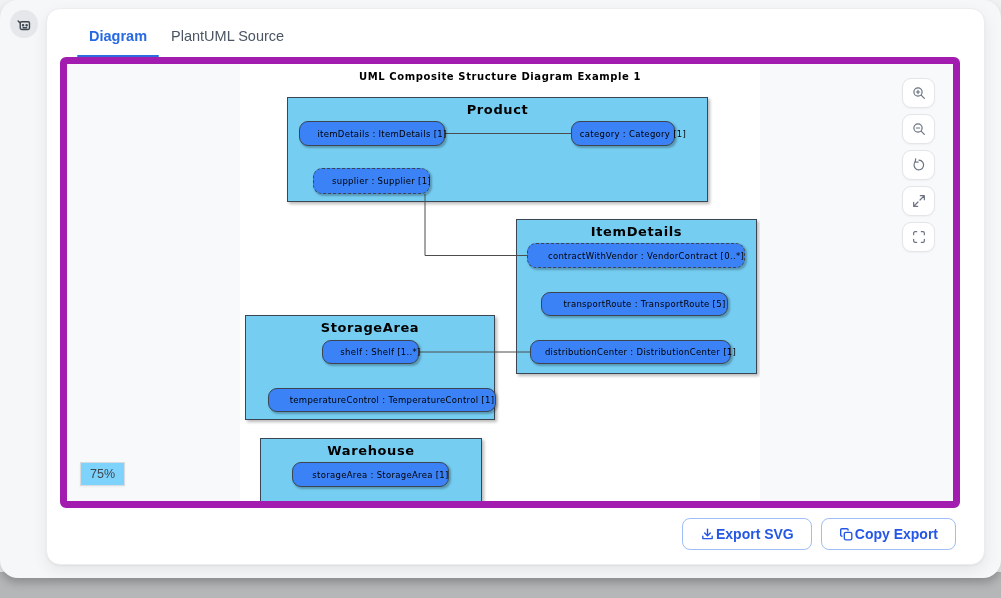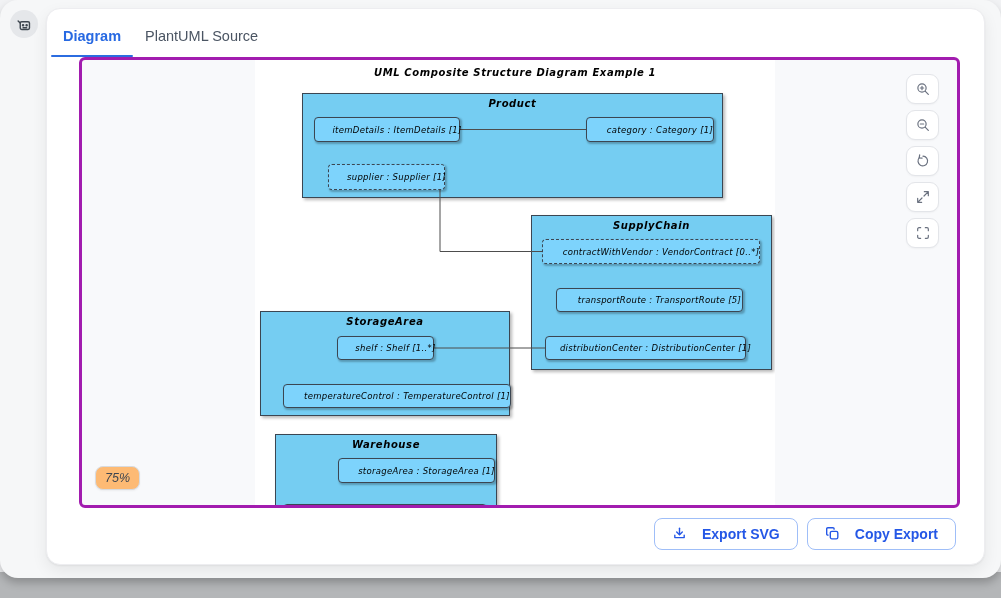--- a/index.html
+++ b/index.html
@@ -14,62 +14,62 @@
   .bot-button { position:absolute; left:10px; top:10px; width:28px; height:28px; border-radius:50%;
                 background:#e5e7ea; display:flex; align-items:center; justify-content:center;
                 border:none; cursor:pointer; }
   .bot-button svg { stroke:#3f4750; }
 
   .card { position:absolute; left:46px; top:8px; width:939px; height:557px; background:#ffffff;
           border:1px solid #ededf0; border-radius:14px;
           box-shadow:0 1px 2px rgba(0,0,0,.05), 0 6px 16px rgba(0,0,0,.07); }
 
   
-  .tabbar { position:absolute; top:0; left:4px; height:48px; display:flex; align-items:flex-end; }
+  .tabbar { position:absolute; top:0; left:30px; height:48px; display:flex; align-items:flex-end; }
   .tab { position:relative; padding:8px 12px 13px 12px; font-size:14.5px; color:#4b5563;
          background:none; border:none; cursor:pointer; font-family:inherit; }
   .tab.active { color:#2769e2; font-weight:700; }
   .tab.active::after { content:""; position:absolute; left:0; right:0; bottom:0; height:2.5px;
                        background:#2b6ce0; border-radius:2px; }
 
   
-  .viewport { position:absolute; left:32px; right:24px; top:48px; height:451px;
-              background:#f8f9fb; border:3px solid #a21caf; border-radius:6px; overflow:hidden;font-style:italic; }
+  .viewport { position:absolute; left:13px; right:24px; top:48px; height:451px;
+              background:#f8f9fb; border:7px solid #a21caf; border-radius:6px; overflow:hidden; }
   .paper { position:absolute; left:173px; top:0; width:520px; height:100%; background:#ffffff; overflow:hidden; }
 
   .diagram-title { position:absolute; top:7px; left:0; width:100%; text-align:center;
                    font-family:"DejaVu Sans", sans-serif; font-size:10px; font-weight:bold;
                    letter-spacing:.6px; color:#000; }
 
   .uml-container { position:absolute; background:#75cdf2; border:1px solid #3b4652;
                    box-shadow:2px 2px 3px rgba(0,0,0,.28); }
   .uml-title { text-align:center; padding-top:4px; font-family:"DejaVu Sans", sans-serif;
-               font-size:10px; font-weight:bold; letter-spacing:.6px; color:#000; }
-  .uml-part { position:absolute; background:#7dd3fc; border:1px solid #3b4652; border-radius:4px;
+               font-size:13px; font-weight:bold; letter-spacing:.6px; color:#000; }
+  .uml-part { position:absolute; background:#3b82f6; border:1px solid #3b4652; border-radius:9px;
               box-shadow:1.5px 1.5px 2px rgba(0,0,0,.25); display:flex; align-items:center;
               justify-content:center; font-family:"DejaVu Sans", sans-serif; font-size:8.5px;
               letter-spacing:.3px; color:#000; white-space:nowrap;padding-left:20px; }
   .uml-part.dashed { border-style:dashed; }
   .uml-links { position:absolute; left:0; top:0; pointer-events:none; }
   .uml-links polyline { fill:none; stroke:#4d4d4d; stroke-width:1; }
 
   
   .zoom-toolbar { position:absolute; right:18px; top:14px; display:flex; flex-direction:column; gap:6px; }
   .zoom-btn { width:33px; height:30px; background:#ffffff; border:1px solid #e3e5e9; border-radius:9px;
               display:flex; align-items:center; justify-content:center; cursor:pointer;
               box-shadow:0 1px 2px rgba(0,0,0,.04); }
   .zoom-btn svg { stroke:#6b7280; }
 
-  .zoom-badge { position:absolute; left:13px; bottom:15px; background:#fdba74; border:1px solid #d8dbdf;
-                border-radius:8px; padding:4px 9px; font-size:12.5px; color:#3f4650;
+  .zoom-badge { position:absolute; left:13px; bottom:15px; background:#7dd3fc; border:1px solid #d8dbdf;
+                border-radius:0; padding:4px 9px; font-size:12.5px; color:#3f4650;
                 box-shadow:0 1px 2px rgba(0,0,0,.05); }
 
   
   .footer { position:absolute; right:28px; bottom:14px; display:flex; gap:9px; }
-  .footer-btn { display:flex; align-items:flex-start; gap:15px; padding:7px 17px; background:#ffffff;
+  .footer-btn { display:flex; align-items:flex-end; gap:1px; padding:7px 17px; background:#ffffff;
                 border:1px solid #9fbef8; border-radius:8px; color:#2457e6; font-size:14px;
                 font-weight:700; cursor:pointer; font-family:inherit; }
   .footer-btn svg { stroke:#2457e6; }
 </style>
 </head>
 <body>
 
 <div class="page-backdrop"></div>
 
 <div class="window">
@@ -94,42 +94,42 @@
     </div>
 
     <div class="viewport">
 
       <div class="paper">
         <div class="diagram-title">UML Composite Structure Diagram Example 1</div>
       <div class="uml-container" style="left: 47px; top: 33px; width: 421px; height: 105px;">
             <div class="uml-title">Product</div>
           </div>
           <div class="uml-container" style="left: 276px; top: 155px; width: 241px; height: 155px;">
-            <div class="uml-title">SupplyChain</div>
+            <div class="uml-title">ItemDetails</div>
           </div>
           <div class="uml-container" style="left: 5px; top: 251px; width: 250px; height: 105px;">
             <div class="uml-title">StorageArea</div>
           </div>
           <div class="uml-container" style="left: 20px; top: 374px; width: 222px; height: 95px;">
             <div class="uml-title">Warehouse</div>
           </div>
           <svg width="520" height="451" class="uml-links">
             <polyline points="205,69.5 331,69.5"></polyline>
             <polyline points="185,130 185,191.5 287,191.5"></polyline>
             <polyline points="179,288 290,288"></polyline>
           </svg>
           <div class="uml-part" style="left: 59px; top: 57px; width: 146px; height: 25px;">itemDetails : ItemDetails [1]</div>
-          <div class="uml-part" style="left: 331px; top: 57px; width: 128px; height: 25px;">category : Category [1]</div>
+          <div class="uml-part" style="left: 331px; top: 57px; width: 104px; height: 25px;">category : Category [1]</div>
           <div class="uml-part dashed" style="left: 73px; top: 104px; width: 117px; height: 26px;">supplier : Supplier [1]</div>
           <div class="uml-part dashed" style="left: 287px; top: 179px; width: 218px; height: 25px;">contractWithVendor : VendorContract [0..*]</div>
           <div class="uml-part" style="left: 301px; top: 228px; width: 187px; height: 24px;">transportRoute : TransportRoute [5]</div>
           <div class="uml-part" style="left: 290px; top: 276px; width: 201px; height: 24px;">distributionCenter : DistributionCenter [1]</div>
           <div class="uml-part" style="left: 82px; top: 276px; width: 97px; height: 24px;">shelf : Shelf [1..*]</div>
           <div class="uml-part" style="left: 17px; top: 324px; width: 228px; height: 24px; margin-left: 11px;">temperatureControl : TemperatureControl [1]</div>
-          <div class="uml-part" style="left: 52px; top: 398px; width: 157px; height: 25px; margin-left: 31px;">storageArea : StorageArea [1]</div>
+          <div class="uml-part" style="left: 52px; top: 398px; width: 157px; height: 25px;">storageArea : StorageArea [1]</div>
           <div class="uml-part" style="left: 28px; top: 444px; width: 204px; height: 20px;"></div>
         </div>
 
       <div class="zoom-toolbar">
         <button class="zoom-btn">
           <span style="display:flex">
             <svg width="16" height="16" viewBox="0 0 24 24" fill="none" stroke-width="1.8" stroke-linecap="round">
               <circle cx="10.5" cy="10.5" r="6.2"></circle>
                 <path d="M15.2 15.2 L20 20"></path>
                 <path d="M10.5 8 v5 M8 10.5 h5"></path>

